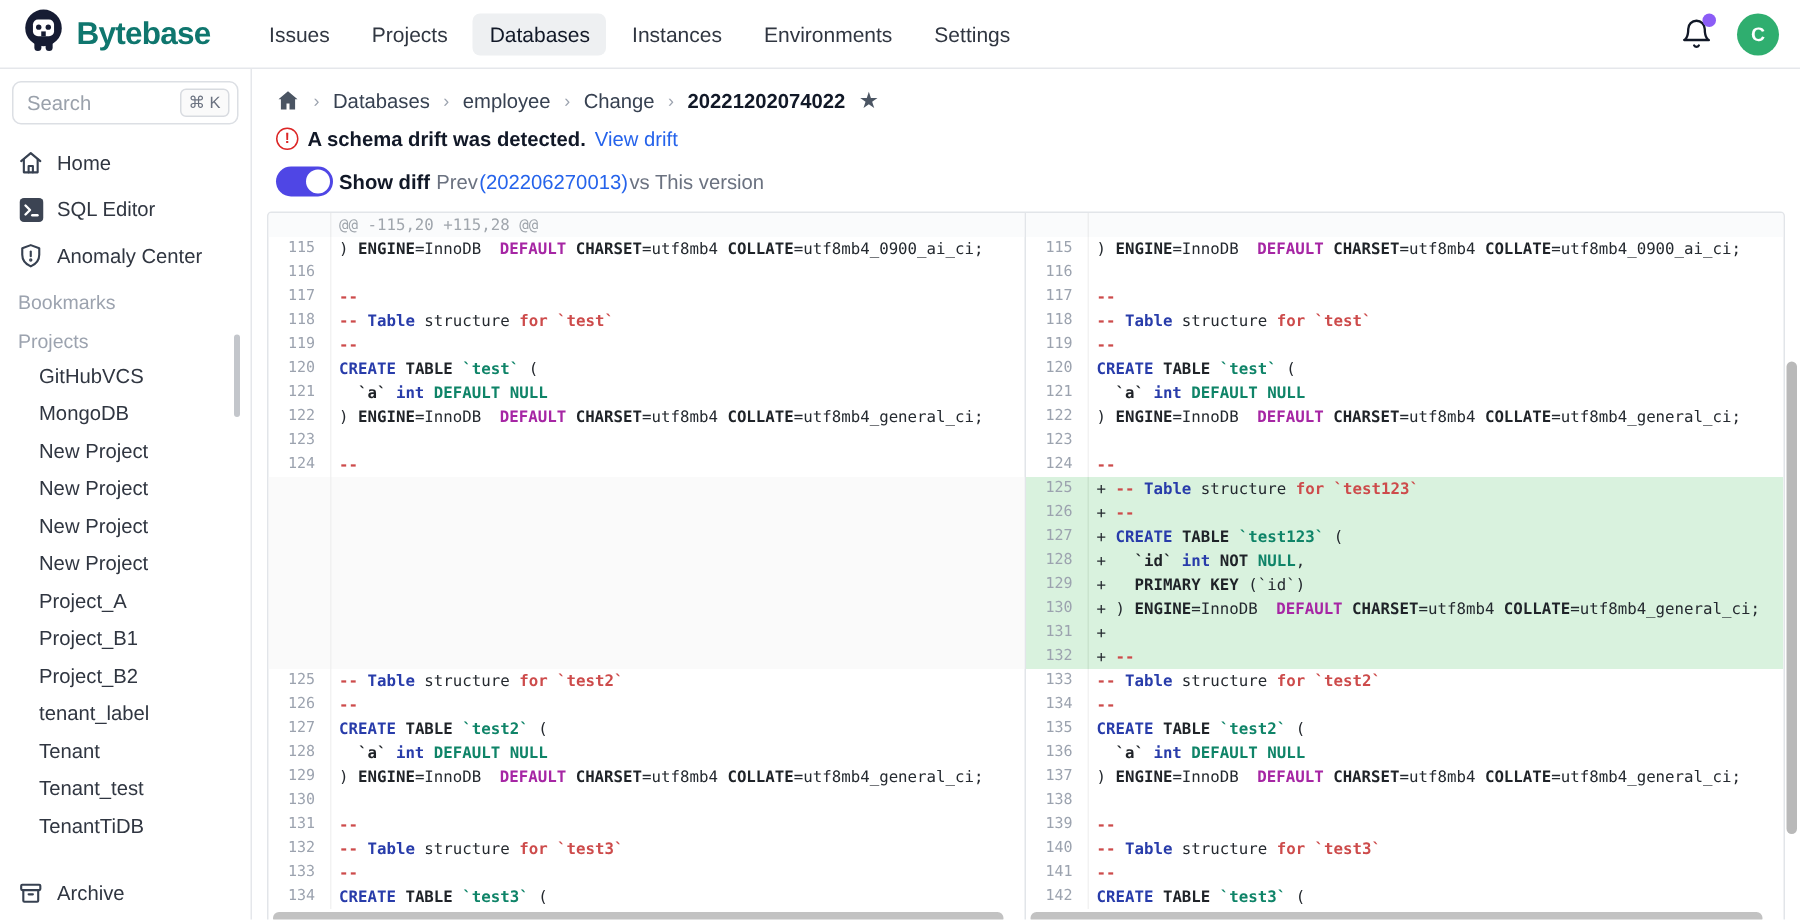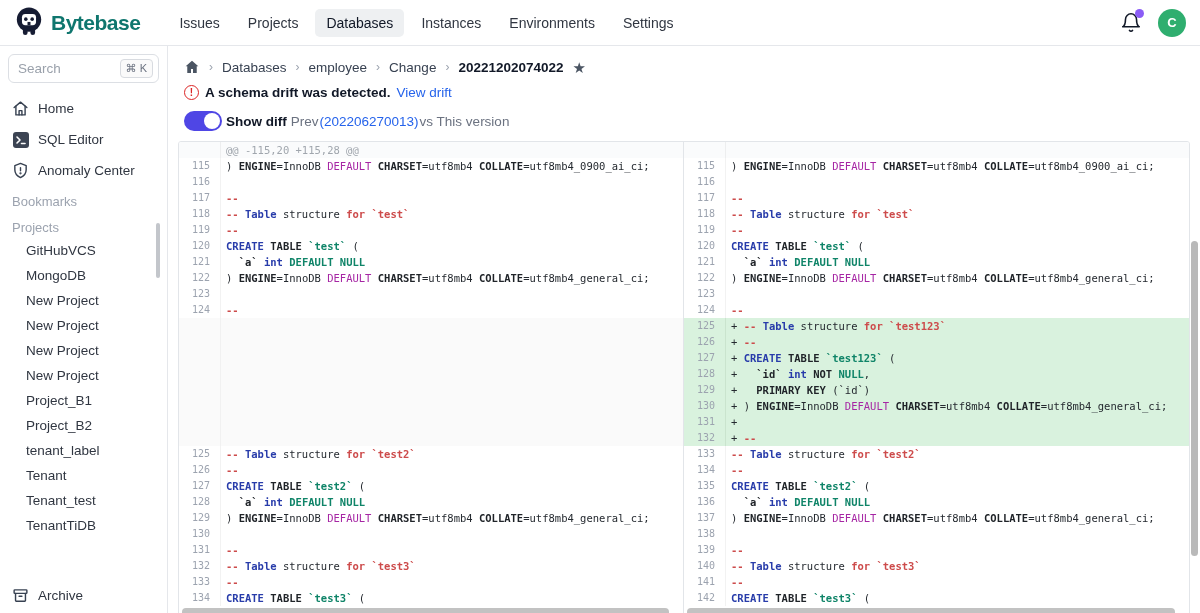--- a/index.html
+++ b/index.html
@@ -71,21 +71,21 @@
   .code { flex:1; padding-left:5px; font-family:"DejaVu Sans Mono", monospace; font-size:10.5px;
     white-space:pre; overflow:hidden; color:#24292f; }
   .drow.hunk { background:#fafbfc; }
   .drow.hunk .code, .tk-h { color:#a0a6ad; }
   .drow.spacer { background:#fafafa; }
   .drow.spacer .ln { border-right:1px solid rgba(27,31,36,0.04); }
   .drow.add { background:var(--added-bg,#d9f2de); }
   .drow.add .ln { border-right:1px solid rgba(20,70,30,0.08); }
   .tk-k { color:var(--tk-k,#283caa); font-weight:700; }
   .tk-b { color:var(--tk-b,#1f2328); font-weight:700; }
-  .tk-m { color:var(--tk-m,#a626a4); font-weight:400; }
+  .tk-m { color:var(--tk-m,#a626a4); font-weight:700;margin-left:6px; }
   .tk-g { color:var(--tk-g,#0f8468); font-weight:700; }
   .tk-r { color:var(--tk-r,#cd4b4b); font-weight:700; }
   .tk-t { color:#24292f; }
   .hscroll { margin-top:auto; height:12px; position:relative; flex:0 0 12px; }
   .hscroll .thumb { position:absolute; left:3px; right:14px; top:2px; height:8px; border-radius:4px; background:#c2c2c2; }
   .main-vscroll { position:absolute; right:2px; top:195px; width:7px; height:315px; border-radius:4px; background:#b9b9b9; }
 </style>
 </head>
 <body>
 
@@ -162,20 +162,21 @@
     </div>
     <div class="side-section">Bookmarks</div>
     <div class="side-section">Projects</div>
     <div id="projects-list">
         <div class="proj-item">GitHubVCS</div>
         <div class="proj-item">MongoDB</div>
         <div class="proj-item">New Project</div>
         <div class="proj-item">New Project</div>
         <div class="proj-item">New Project</div>
         <div class="proj-item">New Project</div>
+        <div class="proj-item">Project_A</div>
         <div class="proj-item">Project_B1</div>
         <div class="proj-item">Project_B2</div>
         <div class="proj-item">tenant_label</div>
         <div class="proj-item">Tenant</div>
         <div class="proj-item">Tenant_test</div>
         <div class="proj-item">TenantTiDB</div>
       </div>
     <div class="side-thumb"></div>
   </div>
   <div class="side-item archive-item">

